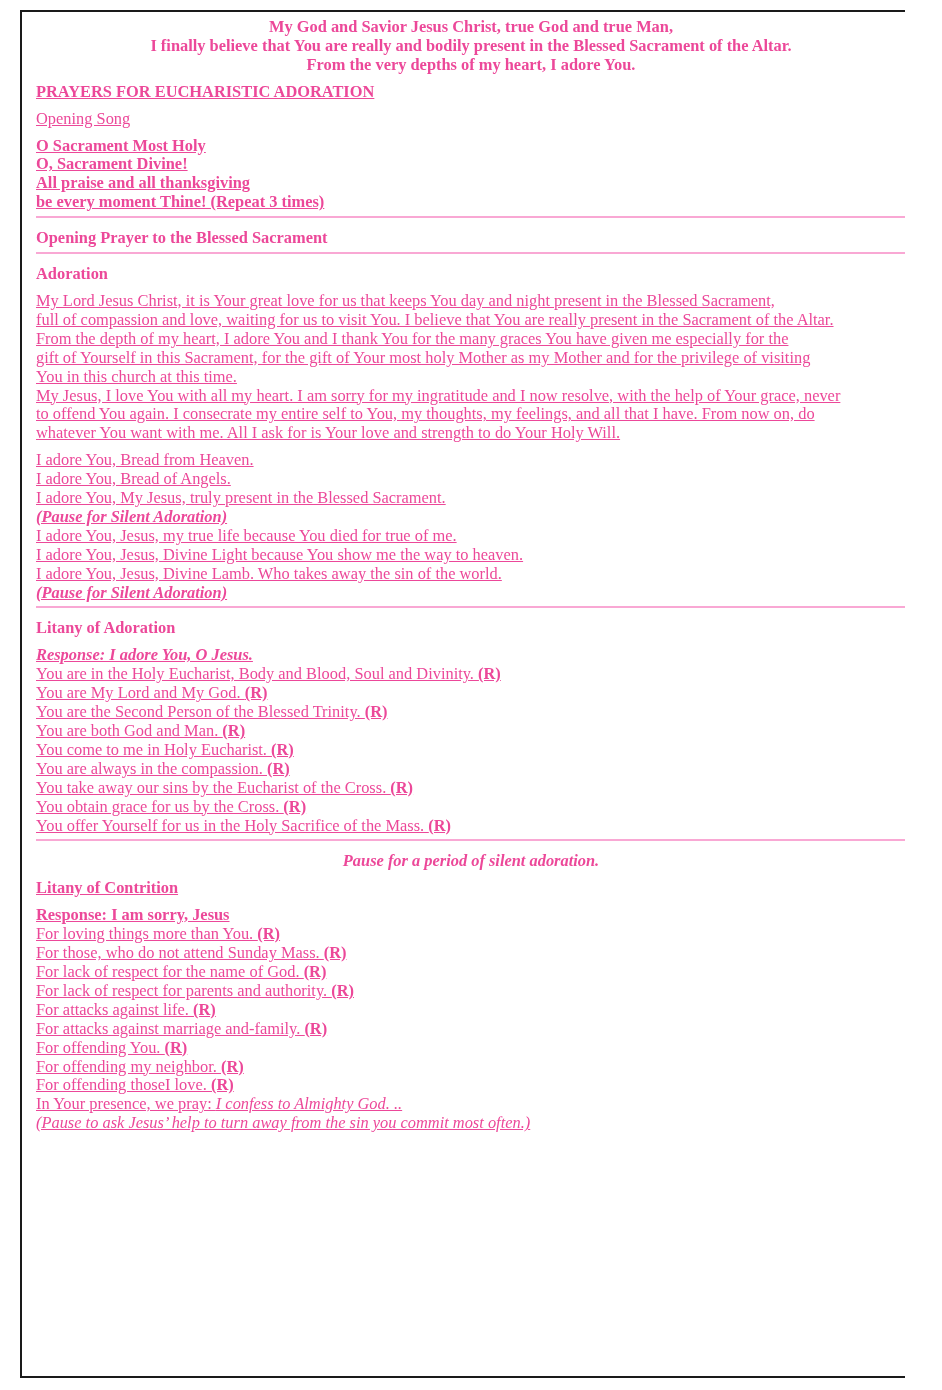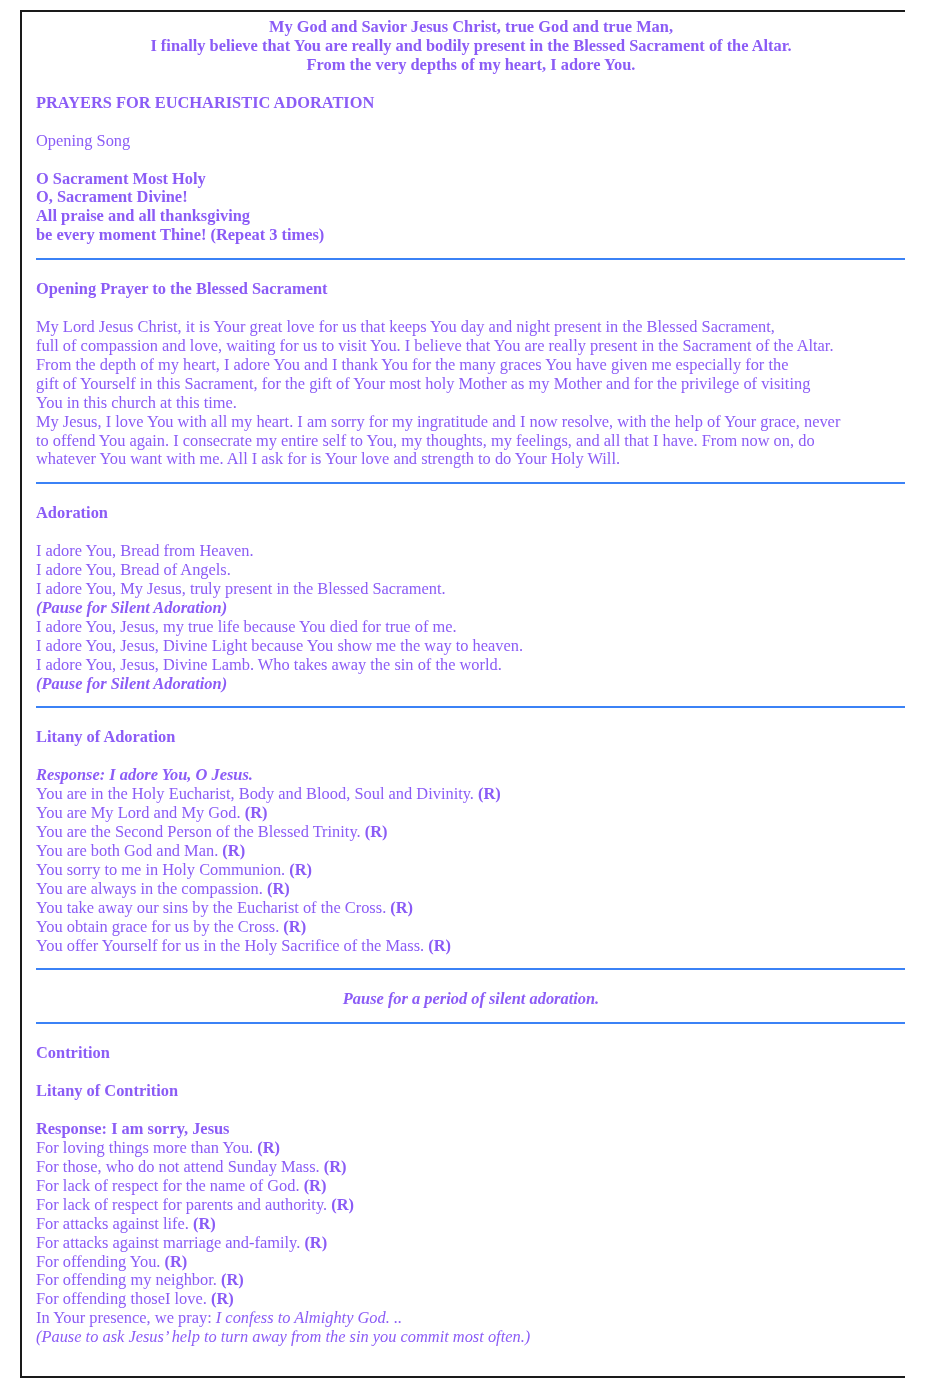--- a/index.html
+++ b/index.html
@@ -1,41 +1,41 @@
 <!DOCTYPE html>
 <html><head>
 <meta charset="utf-8">
 <style>
   html, body { margin: 0; padding: 0; background: #ffffff; }
   .page {
     position: relative;
     width: 905px;
     height: 1390px;
     background: #ffffff;
-    color: #8b5cf6;
+    color: #ec4899;
     font-family: "Liberation Serif", "DejaVu Serif", serif;
     overflow: hidden;
   }
   .frame {
     position: absolute;
     left: 20px;
     top: 10px;
     width: 902px;
     height: 1368px;
     box-sizing: border-box;
     border: 2px solid #1a1a1a;
     padding: 6px 14px 0 14px;
     overflow: hidden;
   }
   .block { margin: 0; }
-  .block.gap1 { margin-top: 19px; }
+  .block.gap1 { margin-top: 8px; text-decoration: underline; }
   .block.rule {
-    margin-top: 13px;
-    border-top: 2px solid #3b82f6;
-    padding-top: 20px;
+    margin-top: 4px;
+    border-top: 2px solid #f9a8d4;
+    padding-top: 11px;
   }
   .block.center .line { text-align: center; }
   .line {
     white-space: nowrap;
     font-size: 16.4px;
     line-height: 18.9px;
     overflow: hidden;
   }
   .s-n { font-weight: normal; font-style: normal; }
   .s-b { font-weight: bold; font-style: normal; }
@@ -61,63 +61,60 @@
         </div>
         <div class="block para gap1">
           <div class="line"><span class="s-b">O Sacrament Most Holy</span></div>
           <div class="line"><span class="s-b">O, Sacrament Divine!</span></div>
           <div class="line"><span class="s-b">All praise and all thanksgiving</span></div>
           <div class="line"><span class="s-b">be every moment Thine! (Repeat 3 times)</span></div>
         </div>
         <div class="block rule">
           <div class="line"><span class="s-b">Opening Prayer to the Blessed Sacrament</span></div>
         </div>
+        <div class="block rule">
+          <div class="line"><span class="s-b">Adoration</span></div>
+        </div>
         <div class="block para gap1">
           <div class="line"><span class="s-n">My Lord Jesus Christ, it is Your great love for us that keeps You day and night present in the Blessed Sacrament,</span></div>
           <div class="line"><span class="s-n">full of compassion and love, waiting for us to visit You. I believe that You are really present in the Sacrament of the Altar.</span></div>
           <div class="line"><span class="s-n">From the depth of my heart, I adore You and I thank You for the many graces You have given me especially for the</span></div>
           <div class="line"><span class="s-n">gift of Yourself in this Sacrament, for the gift of Your most holy Mother as my Mother and for the privilege of visiting</span></div>
           <div class="line"><span class="s-n">You in this church at this time.</span></div>
           <div class="line"><span class="s-n">My Jesus, I love You with all my heart. I am sorry for my ingratitude and I now resolve, with the help of Your grace, never</span></div>
           <div class="line"><span class="s-n">to offend You again. I consecrate my entire self to You, my thoughts, my feelings, and all that I have. From now on, do</span></div>
           <div class="line"><span class="s-n">whatever You want with me. All I ask for is Your love and strength to do Your Holy Will.</span></div>
-        </div>
-        <div class="block rule">
-          <div class="line"><span class="s-b">Adoration</span></div>
         </div>
         <div class="block para gap1">
           <div class="line"><span class="s-n">I adore You, Bread from Heaven.</span></div>
           <div class="line"><span class="s-n">I adore You, Bread of Angels.</span></div>
           <div class="line"><span class="s-n">I adore You, My Jesus, truly present in the Blessed Sacrament.</span></div>
           <div class="line"><span class="s-bi">(Pause for Silent Adoration)</span></div>
           <div class="line"><span class="s-n">I adore You, Jesus, my true life because You died for true of me.</span></div>
           <div class="line"><span class="s-n">I adore You, Jesus, Divine Light because You show me the way to heaven.</span></div>
           <div class="line"><span class="s-n">I adore You, Jesus, Divine Lamb. Who takes away the sin of the world.</span></div>
           <div class="line"><span class="s-bi">(Pause for Silent Adoration)</span></div>
         </div>
         <div class="block rule">
           <div class="line"><span class="s-b">Litany of Adoration</span></div>
         </div>
         <div class="block para gap1">
           <div class="line"><span class="s-bi">Response: I adore You, O Jesus.</span></div>
           <div class="line"><span class="s-n">You are in the Holy Eucharist, Body and Blood, Soul and Divinity. </span><span class="s-b">(R)</span></div>
           <div class="line"><span class="s-n">You are My Lord and My God. </span><span class="s-b">(R)</span></div>
           <div class="line"><span class="s-n">You are the Second Person of the Blessed Trinity. </span><span class="s-b">(R)</span></div>
           <div class="line"><span class="s-n">You are both God and Man. </span><span class="s-b">(R)</span></div>
-          <div class="line"><span class="s-n">You sorry to me in Holy Communion. </span><span class="s-b">(R)</span></div>
+          <div class="line"><span class="s-n">You come to me in Holy Eucharist. </span><span class="s-b">(R)</span></div>
           <div class="line"><span class="s-n">You are always in the compassion. </span><span class="s-b">(R)</span></div>
           <div class="line"><span class="s-n">You take away our sins by the Eucharist of the Cross. </span><span class="s-b">(R)</span></div>
           <div class="line"><span class="s-n">You obtain grace for us by the Cross. </span><span class="s-b">(R)</span></div>
           <div class="line"><span class="s-n">You offer Yourself for us in the Holy Sacrifice of the Mass. </span><span class="s-b">(R)</span></div>
         </div>
         <div class="block rule center">
           <div class="line"><span class="s-bi">Pause for a period of silent adoration.</span></div>
-        </div>
-        <div class="block rule">
-          <div class="line"><span class="s-b">Contrition</span></div>
         </div>
         <div class="block para gap1">
           <div class="line"><span class="s-b">Litany of Contrition</span></div>
         </div>
         <div class="block para gap1">
           <div class="line"><span class="s-b">Response: I am sorry, Jesus</span></div>
           <div class="line"><span class="s-n">For loving things more than You. </span><span class="s-b">(R)</span></div>
           <div class="line"><span class="s-n">For those, who do not attend Sunday Mass. </span><span class="s-b">(R)</span></div>
           <div class="line"><span class="s-n">For lack of respect for the name of God. </span><span class="s-b">(R)</span></div>
           <div class="line"><span class="s-n">For lack of respect for parents and authority. </span><span class="s-b">(R)</span></div>

